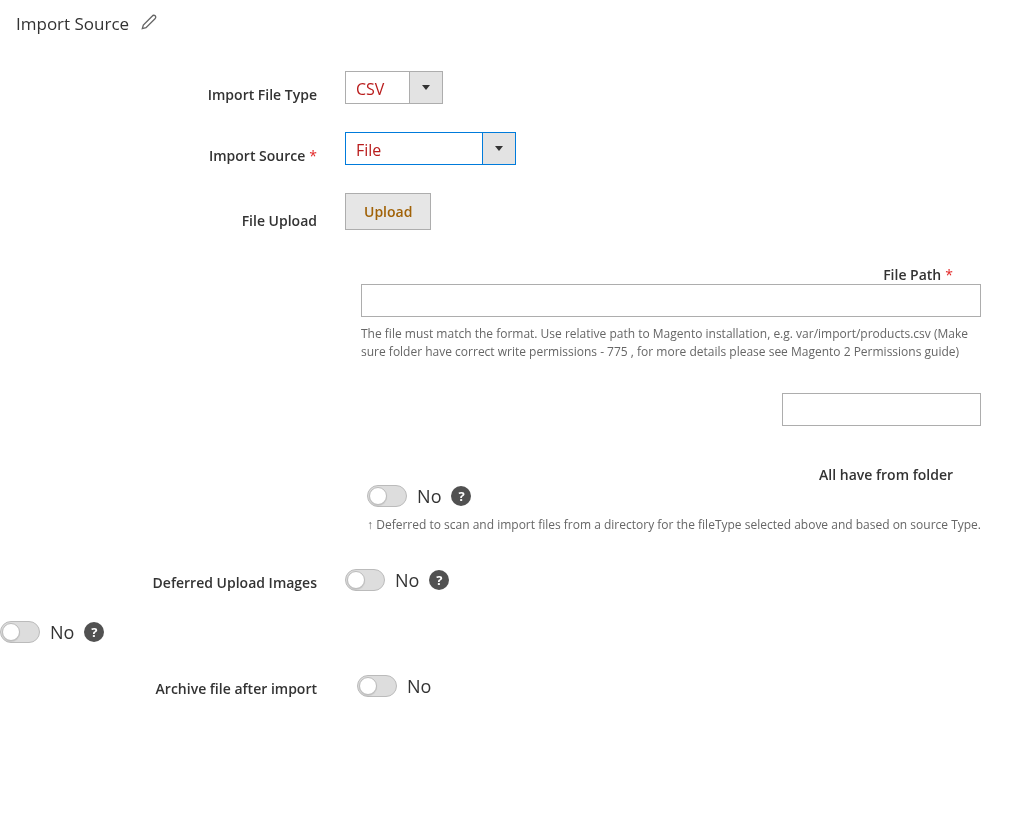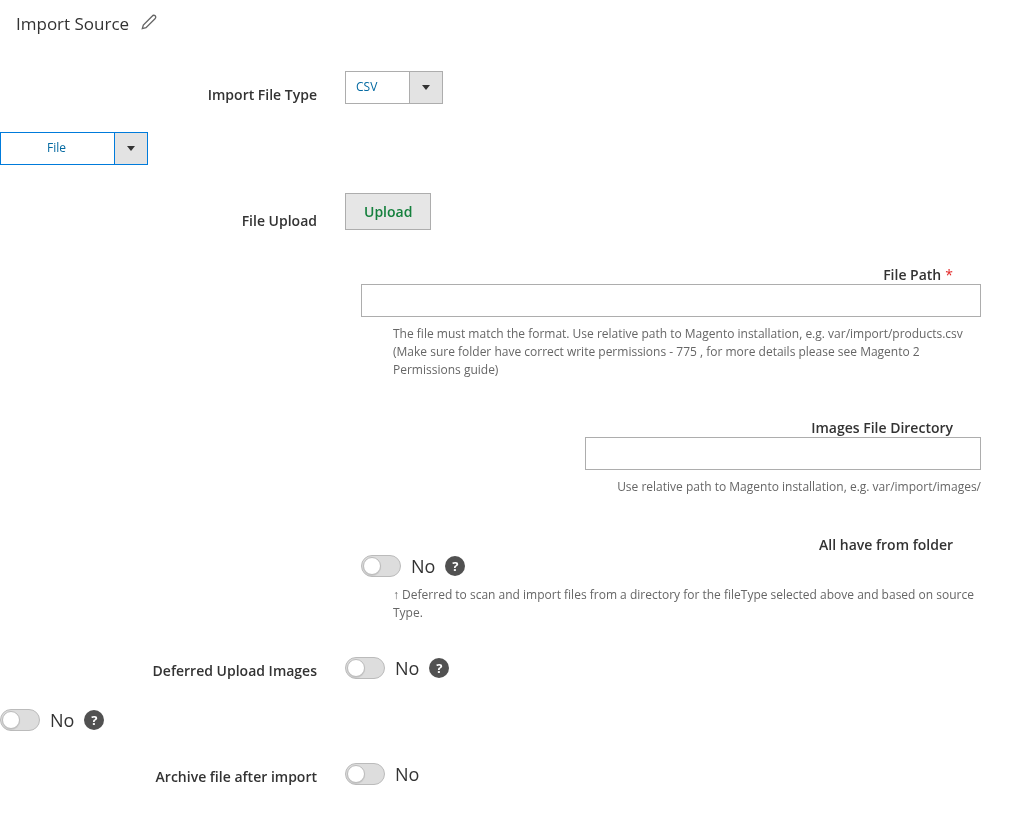--- a/index.html
+++ b/index.html
@@ -58,22 +58,22 @@
       display: inline-flex;
       border: 1px solid #adadad;
       height: 33px;
       background: #fff;
     }
     .select-wrapper.active {
       border: 1px solid #007bdb;
     }
     .select-value {
       padding: 6px 10px;
-      font-size: 12px;
-      color: #0369a1;
+      font-size: 16px;
+      color: #b91c1c;
       background: #fff;
     }
     .select-arrow {
       width: 33px;
       display: flex;
       align-items: center;
       justify-content: center;
       background: #e3e3e3;
       border-left: 1px solid #adadad;
     }
@@ -81,47 +81,46 @@
        border-left: 1px solid #007bdb;
     }
     .chevron {
       width: 0; height: 0;
       border-left: 4px solid transparent;
       border-right: 4px solid transparent;
       border-top: 5px solid #333;
     }
     .select-small { width: 98px; }
     .select-small .select-value { flex: 1; }
-    .select-medium { width: 148px; padding-left: 36px; }
+    .select-medium { width: 171px; }
     .select-medium .select-value { flex: 1; }
     .btn {
       display: inline-block;
       padding: 8px 18px;
       background: #e6e6e6;
       border: 1px solid #adadad;
-      color: #15803d;
+      color: #a16207;
       font-size: 14px;
       cursor: pointer;
       font-family: inherit;
       font-weight: 600;
     }
     .text-input {
       width: 100%;
       height: 33px;
       border: 1px solid #adadad;
       padding: 6px 10px;
       font-size: 14px;
       font-family: inherit;
     }
     .field-note {
       font-size: 12px;
       color: #666;
       margin-top: 8px;
       line-height: 1.5;
-      margin-left: 32px;
     }
     .toggle-row {
       display: flex;
       align-items: center;
       gap: 10px;
     }
     .toggle {
       width: 40px;
       height: 22px;
       border-radius: 11px;
@@ -181,20 +180,21 @@
       <div class="select-wrapper select-small">
         <div class="select-value">CSV</div>
         <div class="select-arrow">
             <div class="chevron"></div>
           </div>
       </div>
     </div>
   </div>
 
   <div class="field-row">
+    <div class="field-label"><span>Import Source</span><span class="required-mark">*</span></div>
     <div class="field-control">
       <div class="select-wrapper select-medium active">
         <div class="select-value">File</div>
         <div class="select-arrow">
             <div class="chevron"></div>
           </div>
       </div>
     </div>
   </div>
 
@@ -207,24 +207,22 @@
 
   <div class="field-row with-note">
     <div class="field-label"><span>File Path</span><span class="required-mark">*</span></div>
     <div class="field-control">
       <input type="text" class="text-input" value="" style="">
       <div class="field-note">The file must match the format. Use relative path to Magento installation, e.g. var/import/products.csv (Make sure folder have correct write permissions - 775 , for more details please see Magento 2 Permissions guide)</div>
     </div>
   </div>
 
   <div class="field-row with-note">
-    <div class="field-label">Images File Directory</div>
     <div class="field-control">
       <input type="text" class="text-input" value="" style="">
-      <div class="field-note">Use relative path to Magento installation, e.g. var/import/images/</div>
     </div>
   </div>
 
   <div class="field-row with-note">
     <div class="field-label">All have from folder</div>
     <div class="field-control">
       <div class="toggle-row">
         <div class="toggle">
             <div class="toggle-knob"></div>
           </div>
@@ -253,21 +251,21 @@
       <div class="toggle-row">
         <div class="toggle">
             <div class="toggle-knob"></div>
           </div>
         <span class="toggle-label">No</span>
         <span class="help-icon">?</span>
       </div>
     </div>
   </div>
 
-  <div class="field-row" style="margin-bottom:2px;">
+  <div class="field-row" style="margin-bottom:2px;gap:12px;">
     <div class="field-label">Archive file after import</div>
     <div class="field-control">
       <div class="toggle-row">
         <div class="toggle">
             <div class="toggle-knob"></div>
           </div>
         <span class="toggle-label">No</span>
       </div>
     </div>
   </div>

